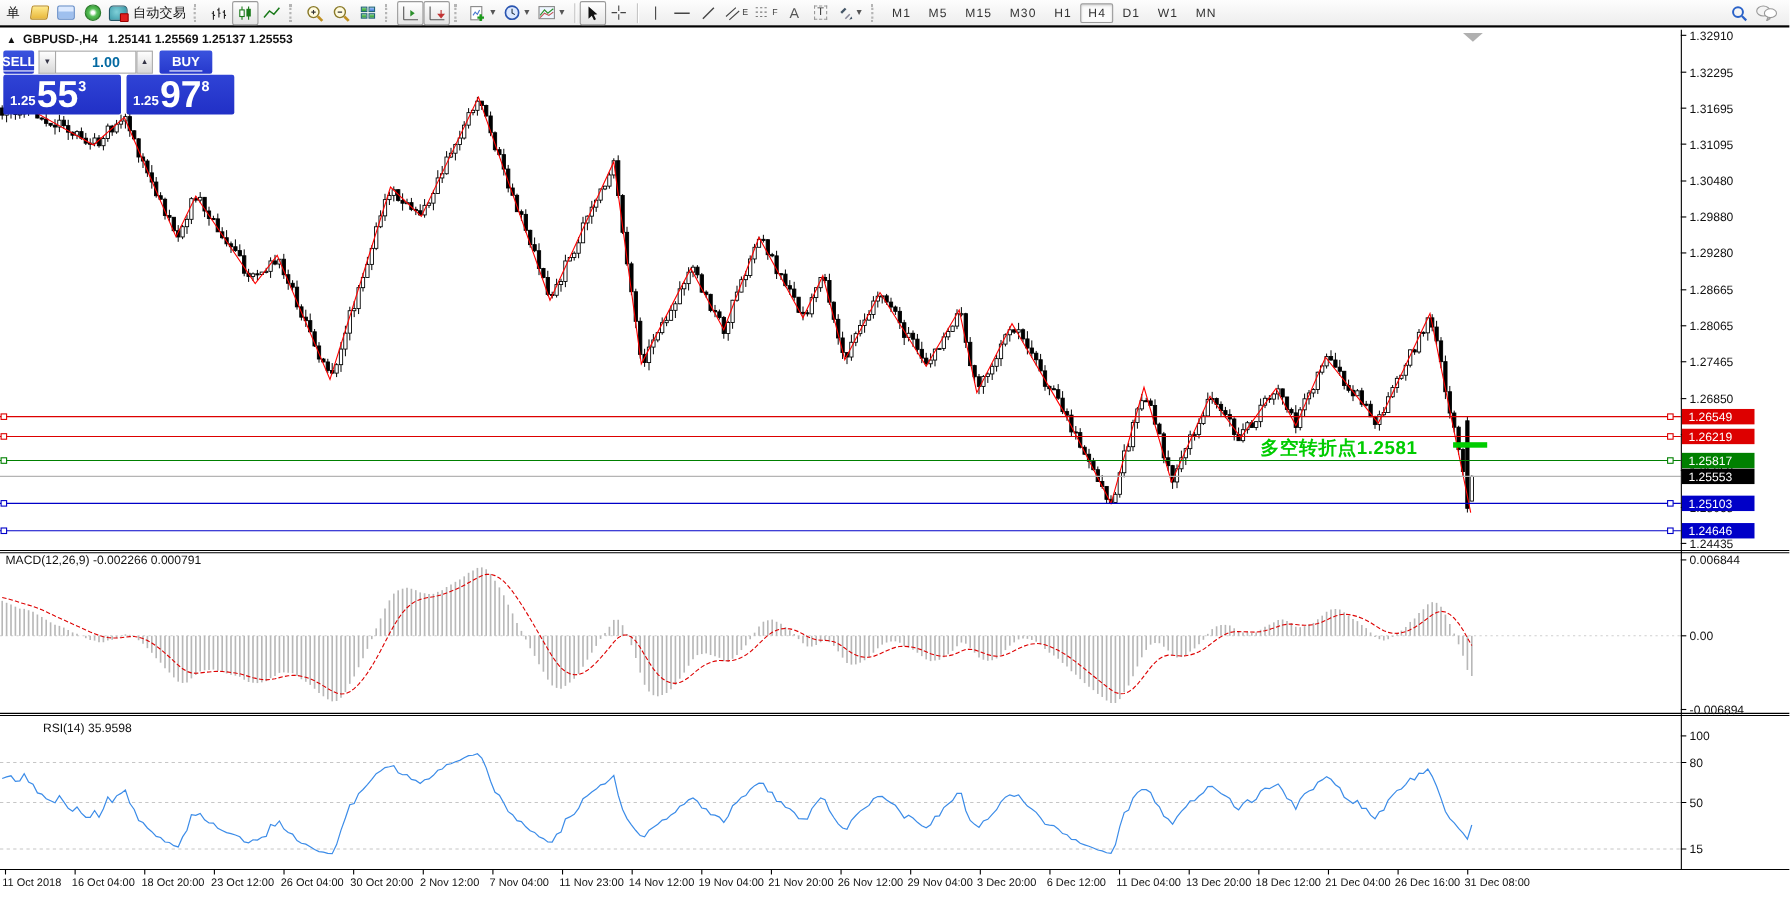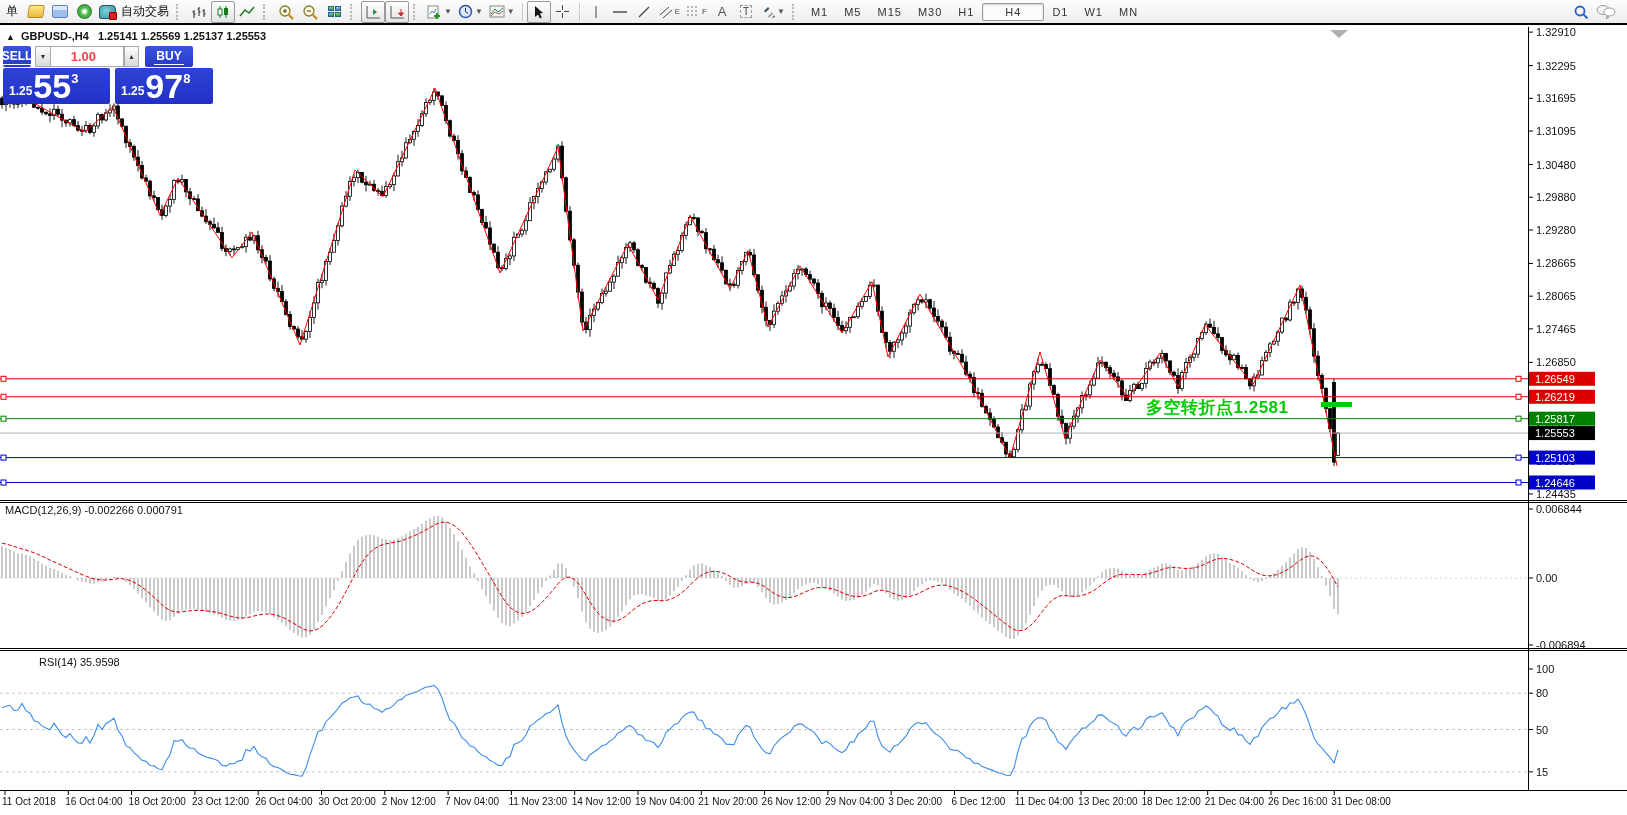--- a/index.html
+++ b/index.html
@@ -9,21 +9,21 @@
   .toolbar{position:absolute;left:0;top:0;width:1627px;height:25px;
     background:linear-gradient(#fdfdfd,#ededed);display:flex;align-items:center;
     border-bottom:2px solid #000;box-sizing:border-box;z-index:10;}
   .tb-item{height:22px;min-width:24px;display:flex;align-items:center;justify-content:center;
     padding:0 3px;box-sizing:border-box;font-size:12px;color:#222;}
   .tb-item.pressed{border:1px solid #9a9a9a;background:linear-gradient(#fff,#e4e4e4);border-radius:2px;}
   .grip{width:5px;height:16px;margin:0 4px;border-left:2px dotted #b5b5b5;}
   .vsep{width:1px;height:18px;background:#c6c6c6;margin:0 4px;box-shadow:1px 0 0 #fff;}
   .dd{font-size:8px;color:#555;margin-left:2px;}
   .tf{font-size:11px;color:#333;padding:3px 8px;letter-spacing:1px;}
-  .tf.active{border:1px solid #9a9a9a;background:#fbfbfb;box-shadow:inset 0 1px 2px #ccc;border-radius:2px;padding:2px 22px;}
+  .tf.active{border:1px solid #9a9a9a;background:#fbfbfb;box-shadow:inset 0 1px 2px #ccc;border-radius:2px;padding:2px 6px;}
   .cn{font-size:12px;color:#111;}
   
   .ico-note{width:14px;height:11px;background:linear-gradient(#ffe98a,#e8b83c);border:1px solid #b88a20;transform:skewX(-8deg);border-radius:2px;}
   .ico-win{width:14px;height:11px;border:1px solid #5b86c5;background:linear-gradient(#dbe9ff 40%,#9fc0ee 41%);border-radius:2px;}
   .ico-signal{width:13px;height:13px;border-radius:50%;background:radial-gradient(circle at 50% 50%,#fff 15%,#58c058 40%,#2e8f2e 90%);border:1px solid #2a7a2a;}
   .ico-at{position:relative;width:15px;height:12px;background:radial-gradient(circle at 40% 40%,#7fd0d8,#2f8fa0);border-radius:4px 4px 2px 2px;border:1px solid #256;}
   .ico-at:after{content:"";position:absolute;right:-2px;bottom:-2px;width:6px;height:6px;background:#e02020;border:1px solid #900;border-radius:1px;}
   .ico-tile{display:grid;grid-template-columns:6px 6px;grid-template-rows:5px 5px;gap:1px;}
   .ico-tile span{background:linear-gradient(#7fd37f,#2f9f2f);border:1px solid #267;}
   .ico-tile span:nth-child(2){background:linear-gradient(#9ec7ff,#3f74d0);}
@@ -35,22 +35,22 @@
   .trade-panel{position:absolute;left:3px;top:46px;z-index:6;width:212px;}
   .tp-row1{display:flex;height:21px;}
   .tp-btn{background:linear-gradient(#3a53de,#2638cc);color:#fff;font-size:12px;font-weight:bold;
      display:flex;align-items:center;justify-content:center;border-radius:2px;}
   .tp-btn span{border-bottom:1px solid #fff;padding:0 2px 1px;}
   .sell-btn{width:28px;}
   .buy-btn{width:48px;margin-left:6px;}
   .vol-down,.vol-up{width:15px;background:linear-gradient(#fefefe,#d8d8d8);border:1px solid #a8a8a8;
      display:flex;align-items:center;justify-content:center;font-size:7px;color:#334;box-sizing:border-box;}
   .vol-down{margin-left:4px;border-right:none;}
-  .vol-input{width:74px;background:#fff;border:1px solid #a8a8a8;font-size:13px;font-weight:bold;color:#ef4444;
-     display:flex;align-items:center;justify-content:flex-end;padding-right:27px;box-sizing:border-box;}
+  .vol-input{width:74px;background:#fff;border:1px solid #a8a8a8;font-size:13px;font-weight:bold;color:#0369a1;
+     display:flex;align-items:center;justify-content:flex-end;padding-right:14px;box-sizing:border-box;}
   .tp-row2{display:flex;height:36px;margin-top:1px;}
   .tp-price{background:linear-gradient(#2f43d6,#2130c6);color:#fff;display:flex;align-items:flex-end;
      border-radius:2px;padding:0 4px 1px 6px;box-sizing:border-box;}
   .sell-price{width:107px;}
   .buy-price{width:98px;margin-left:5px;}
   .tp-price .small{font-size:12px;font-weight:bold;margin:0 1px 5px 0;}
   .tp-price .big{font-size:34px;font-weight:bold;line-height:33px;}
   .tp-price .sup{font-size:13px;font-weight:bold;align-self:flex-start;margin-top:3px;}
   .ind-label{position:absolute;font-size:11px;color:#111;z-index:5;}
   .macd-label{left:5px;top:504px;}

